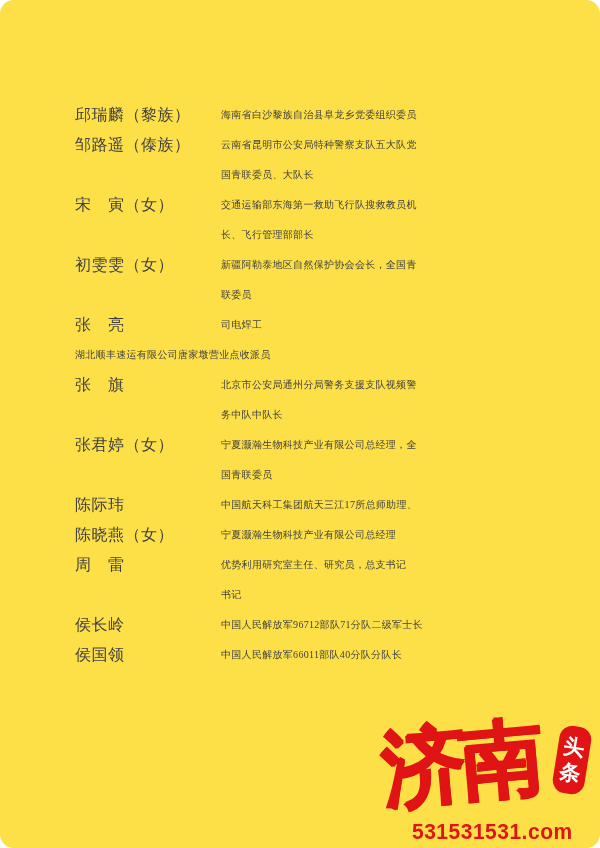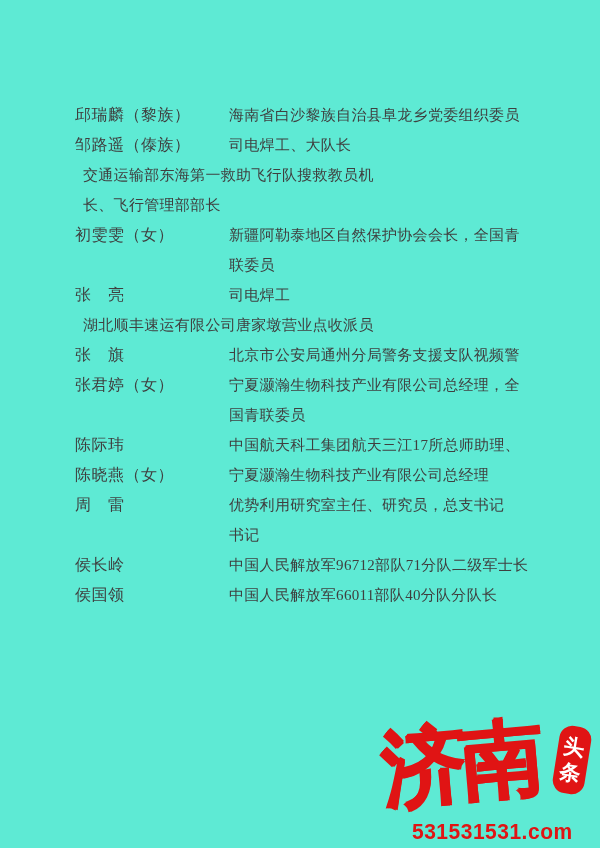--- a/index.html
+++ b/index.html
@@ -22,25 +22,24 @@
   .row { display: flex; align-items: flex-start; }
   .name {
     width: 146px;
     font-size: 16px;
     line-height: 30px;
     letter-spacing: 0.5px;
     white-space: nowrap;
   }
   .desc { width: 316px; }
   .dline {
-    font-size: 15px;
+    font-size: 10px;
     line-height: 30px;
     letter-spacing: 0.3px;
     white-space: nowrap;
-    margin-left: 8px;
   }
   .watermark {
     position: absolute;
     left: 0; top: 0; width: 600px; height: 848px;
     pointer-events: none;
   }
   .brand {
     position: absolute;
     left: 382px; top: 722px;
     font-size: 84px;
@@ -70,39 +69,41 @@
     font-size: 21px;
     font-weight: bold;
     letter-spacing: 0.5px;
     font-family: "Liberation Sans", "DejaVu Sans", sans-serif;
     transform: scaleY(1.05);
   }
 </style>
 </head>
 <body>
 
-<div class="page" style="background: #5eead4;">
+<div class="page" style="background: #fde047; border-radius: 14px;">
 
   <div class="content" style="color: rgb(63, 63, 63);">
 
     <div class="row">
       <div class="name">邱瑞麟（黎族）</div>
       <div class="desc">
         <div class="dline">海南省白沙黎族自治县阜龙乡党委组织委员</div>
       </div>
     </div>
 
     <div class="row">
       <div class="name">邹路遥（傣族）</div>
       <div class="desc">
-        <div class="dline">司电焊工、大队长</div>
+        <div class="dline">云南省昆明市公安局特种警察支队五大队党</div>
+        <div class="dline">国青联委员、大队长</div>
       </div>
     </div>
 
     <div class="row">
+      <div class="name">宋　寅（女）</div>
       <div class="desc">
         <div class="dline">交通运输部东海第一救助飞行队搜救教员机</div>
         <div class="dline">长、飞行管理部部长</div>
       </div>
     </div>
 
     <div class="row">
       <div class="name">初雯雯（女）</div>
       <div class="desc">
         <div class="dline">新疆阿勒泰地区自然保护协会会长，全国青</div>
@@ -120,20 +121,21 @@
     <div class="row">
       <div class="desc">
         <div class="dline">湖北顺丰速运有限公司唐家墩营业点收派员</div>
       </div>
     </div>
 
     <div class="row">
       <div class="name">张　旗</div>
       <div class="desc">
         <div class="dline">北京市公安局通州分局警务支援支队视频警</div>
+        <div class="dline">务中队中队长</div>
       </div>
     </div>
 
     <div class="row">
       <div class="name">张君婷（女）</div>
       <div class="desc">
         <div class="dline">宁夏灏瀚生物科技产业有限公司总经理，全</div>
         <div class="dline">国青联委员</div>
       </div>
     </div>

